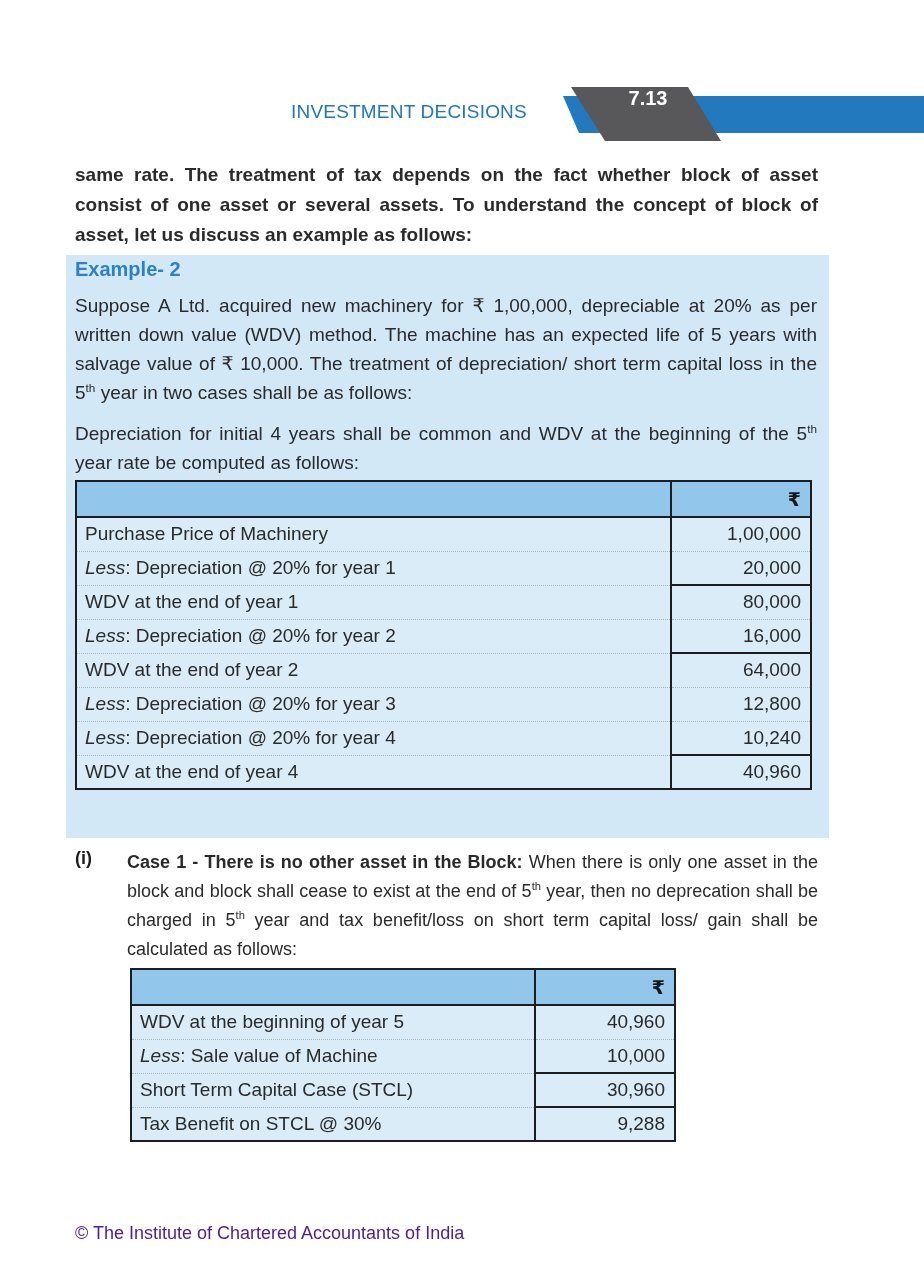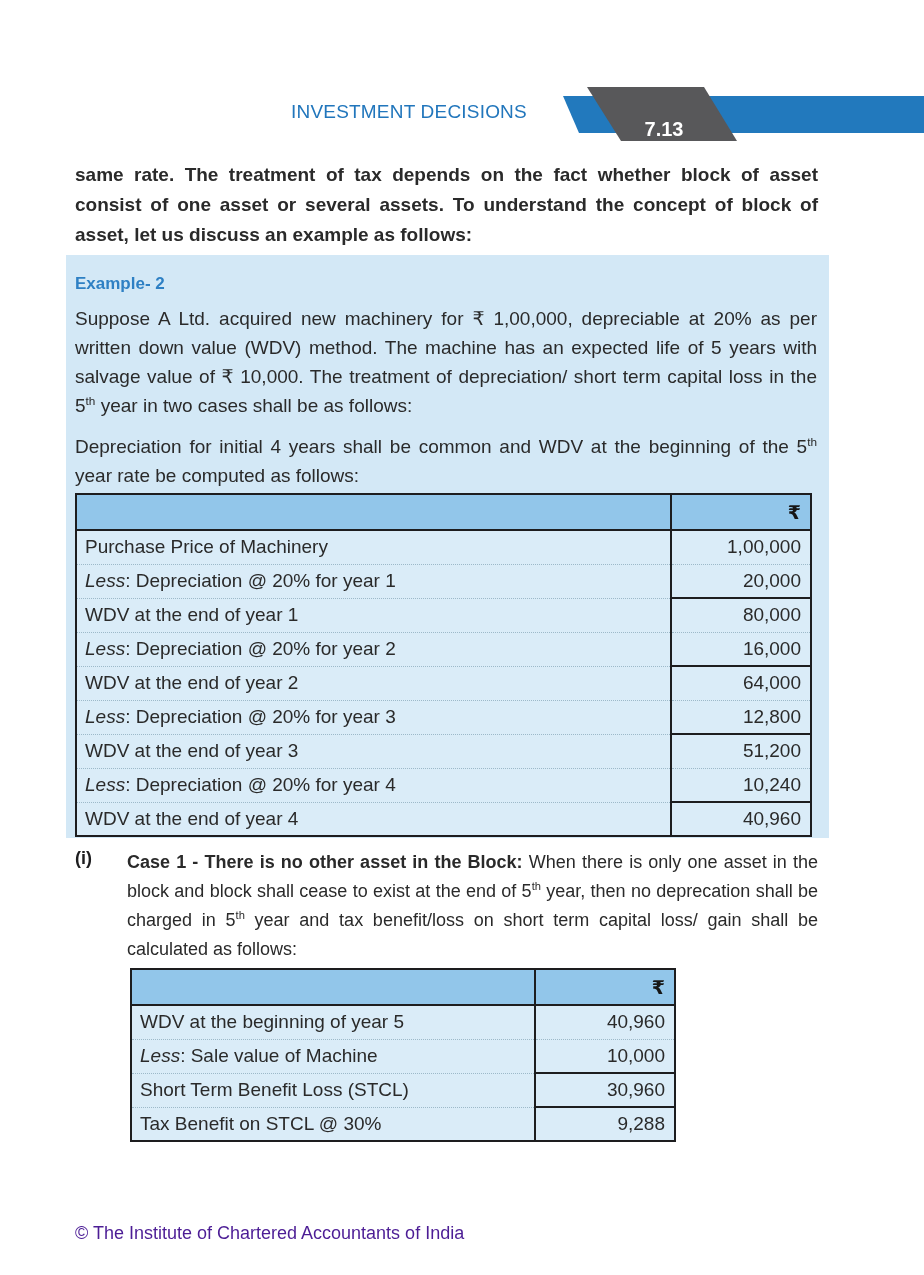--- a/index.html
+++ b/index.html
@@ -25,25 +25,25 @@
   }
   .ribbon-band {
     position: absolute;
     left: 563px; top: 96px;
     width: 361px; height: 37px;
     background: #2279bd;
     clip-path: polygon(0 0, 100% 0, 100% 100%, 16px 100%);
   }
   .ribbon-tab {
     position: absolute;
-    left: 587px; top: 87px;
+    left: 571px; top: 87px;
     width: 150px; height: 54px;
     background: #58585a;
     clip-path: polygon(0 0, 117px 0, 150px 100%, 34px 100%);
-    display: flex; align-items: flex-end; justify-content: center;
+    display: flex; align-items: flex-start; justify-content: center;
   }
   .ribbon-tab .page-num {
     color: #ffffff;
     font-size: 20px;
     font-weight: 700;
     padding-left: 4px;
   }
 
   
   .para {
@@ -61,22 +61,22 @@
 
   
   .example-box {
     position: absolute;
     left: 66px; top: 255px;
     width: 763px; height: 583px;
     background: #d3e8f6;
     padding: 0 12px 0 9px;
   }
   .example-title {
-    margin-top: 19px;
-    font-size: 17px;
+    margin-top: 3px;
+    font-size: 20px;
     font-weight: 700;
     color: #2e80c4;
   }
   .example-box .para-1 { margin-top: 10px; }
   .example-box .para-2 { margin-top: 12px; }
 
   
   table.calc-table {
     border-collapse: collapse;
     table-layout: fixed;
@@ -190,24 +190,20 @@
             <td class="label-cell"><span class="run-italic">Less</span><span>: Depreciation @ 20% for year 2</span></td>
             <td class="value-cell">16,000</td>
           </tr>
           <tr class="total-row">
             <td class="label-cell"><span>WDV at the end of year 2</span></td>
             <td class="value-cell">64,000</td>
           </tr>
           <tr>
             <td class="label-cell"><span class="run-italic">Less</span><span>: Depreciation @ 20% for year 3</span></td>
             <td class="value-cell">12,800</td>
-          </tr>
-          <tr class="total-row">
-            <td class="label-cell"><span>WDV at the end of year 3</span></td>
-            <td class="value-cell">51,200</td>
           </tr>
           <tr>
             <td class="label-cell"><span class="run-italic">Less</span><span>: Depreciation @ 20% for year 4</span></td>
             <td class="value-cell">10,240</td>
           </tr>
           <tr class="total-row">
             <td class="label-cell"><span>WDV at the end of year 4</span></td>
             <td class="value-cell">40,960</td>
           </tr>
         </tbody>
@@ -229,21 +225,21 @@
     <tbody>
         <tr>
           <td class="label-cell"><span>WDV at the beginning of year 5</span></td>
           <td class="value-cell">40,960</td>
         </tr>
         <tr>
           <td class="label-cell"><span class="run-italic">Less</span><span>: Sale value of Machine</span></td>
           <td class="value-cell">10,000</td>
         </tr>
         <tr class="total-row">
-          <td class="label-cell"><span>Short Term Benefit Loss (STCL)</span></td>
+          <td class="label-cell"><span>Short Term Capital Case (STCL)</span></td>
           <td class="value-cell">30,960</td>
         </tr>
         <tr class="total-row">
           <td class="label-cell"><span>Tax Benefit on STCL @ 30%</span></td>
           <td class="value-cell">9,288</td>
         </tr>
       </tbody>
   </table>
 
   <div class="footer-note">© The Institute of Chartered Accountants of India</div>

